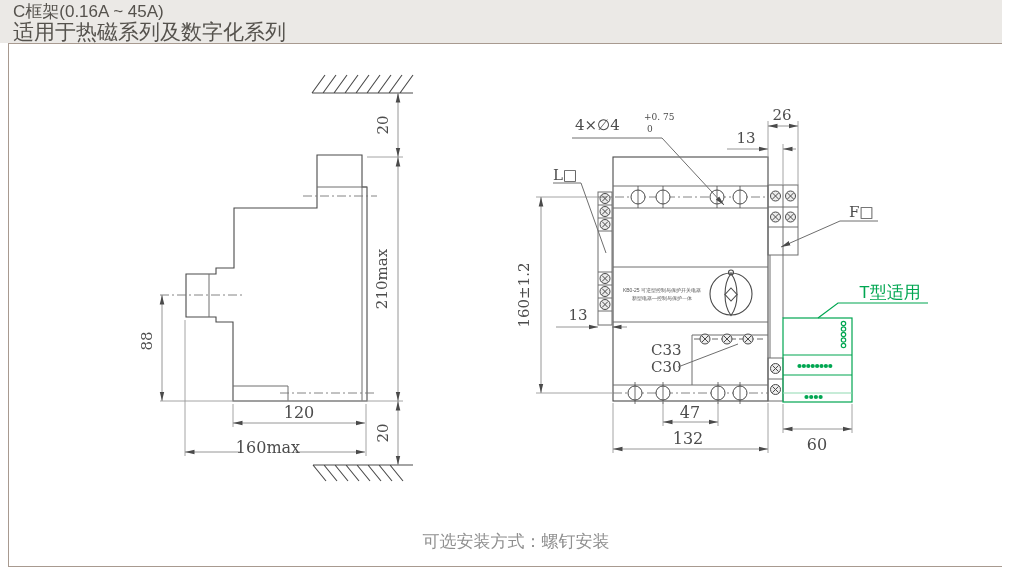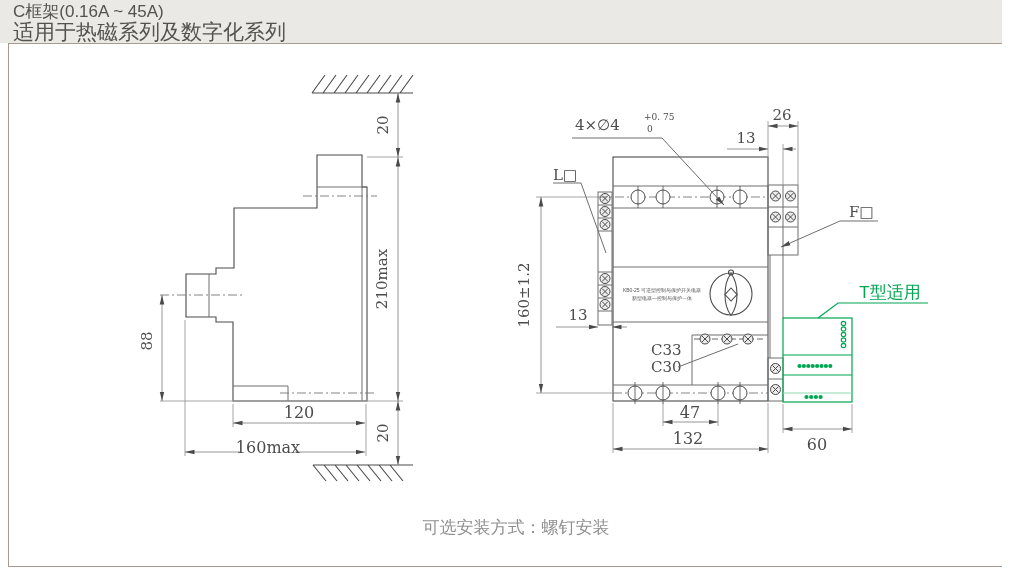--- a/index.html
+++ b/index.html
@@ -3,21 +3,21 @@
 <meta charset="utf-8">
 <style>
   html,body{margin:0;padding:0;background:#fff;width:1034px;height:574px;
     font-family:"Liberation Sans","DejaVu Sans",sans-serif;}
   #stage{position:relative;width:1002px;height:574px;overflow:hidden;background:#fff;}
   .header-bar{position:absolute;left:0;top:0;width:1030px;height:43px;background:#ebe9e6;}
   .header-title{position:absolute;left:13px;top:2px;font-size:17px;line-height:20px;color:#55524d;}
   .header-sub{position:absolute;left:13px;top:22px;font-size:21px;line-height:20px;color:#55524d;}
   .content-box{position:absolute;left:8px;top:43px;width:1016px;height:524px;
     border:1px solid #a89a90;background:#fff;box-sizing:border-box;}
-  .caption{position:absolute;left:8px;top:516px;width:1016px;text-align:center;
+  .caption{position:absolute;left:8px;top:530px;width:1016px;text-align:center;
     font-size:17px;color:#8f8f8f;}
   svg{position:absolute;left:0;top:0;}
   .obj{stroke:#4a4a4a;stroke-width:1.1;fill:none;}
   .obj2{stroke:#6e6e6e;stroke-width:1;fill:none;}
   .ext{stroke:#9a9a9a;stroke-width:0.9;fill:none;}
   .diml{stroke:#8a8a8a;stroke-width:0.9;fill:none;}
   .cl{stroke:#777;stroke-width:0.9;fill:none;stroke-dasharray:9 3 2 3;}
   .dsh{stroke:#555;stroke-width:0.9;fill:none;stroke-dasharray:6 3;}
   .grn{stroke:#00a651;stroke-width:1.2;fill:none;}
   .grnl{stroke:#8fd9b0;stroke-width:1;fill:none;}

